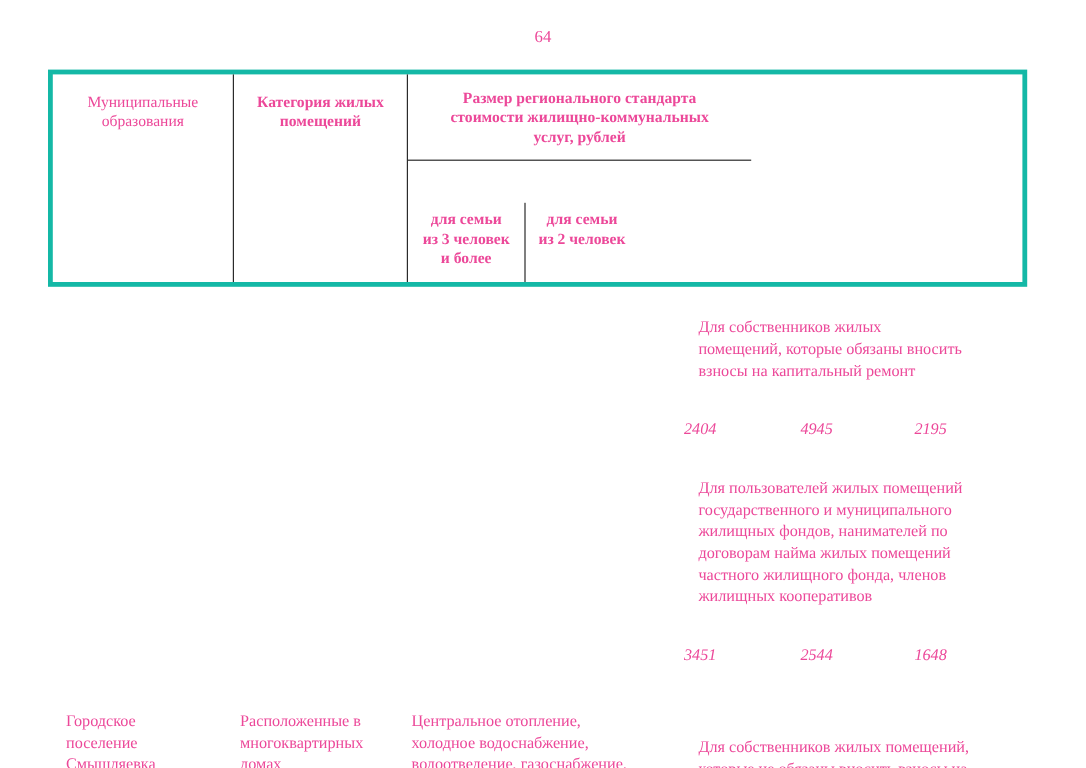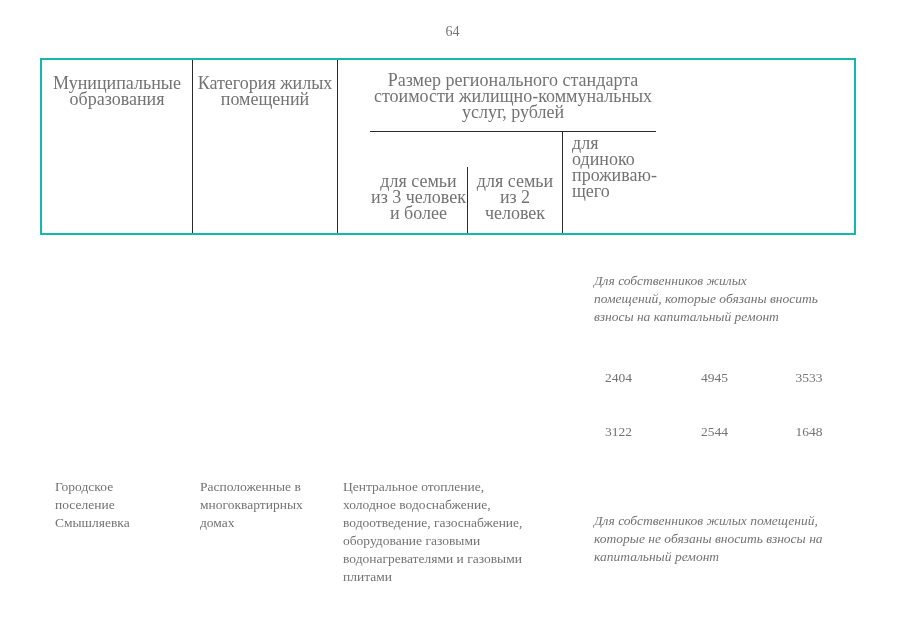--- a/index.html
+++ b/index.html
@@ -1,51 +1,50 @@
 <!DOCTYPE html>
 <html><head>
 <meta charset="utf-8">
 <style>
   html,body{margin:0;padding:0;background:#e8e8e8;}
   .page{
     position:relative;
     width:905px;height:640px;
     background:#ffffff;
     font-family:"Liberation Serif","DejaVu Serif",serif;
-    color:#737373;
+    color:#ec4899;
     overflow:hidden;
   }
   .page-number{
     position:absolute;top:24px;left:0;width:905px;
     text-align:center;font-size:14px;
   }
   .doc-table{
     position:absolute;left:40px;top:58px;width:816px;
   }
   
   .thead{
     display:grid;
     grid-template-columns:150px 145px 235px 286px;
-    border:2px solid #14b8a6;
+    border:4px solid #14b8a6;
     box-sizing:border-box;
-    font-size:18px;line-height:16px;
+    font-size:13px;line-height:16px;
   }
   .th{
     text-align:center;
     white-space:pre-line;
     box-sizing:border-box;
   }
   .th.simple{padding:15px 4px 0 4px;}
-  .thead > .th + .th, .thead > .col4{border-left:1px solid #2b2b2b;}
+  .thead > .th + .th, .thead > .col4{border-left:1px solid #2b2b2b;font-weight:bold;}
   .col4{
     display:grid;
     grid-template-columns:97px 95px 94px;
     grid-template-rows:72px 35px 66px;
     box-sizing:border-box;
-    padding-left:32px;
   }
   .h-title{
     grid-column:1 / -1;grid-row:1;
     border-bottom:1px solid #2b2b2b;
     padding-top:12px;
     text-align:center;white-space:pre-line;box-sizing:border-box;
   }
   .h-person{
     grid-column:1 / 3;grid-row:2;
     border-bottom:1px solid #2b2b2b;
@@ -69,53 +68,48 @@
   .brow{
     display:grid;
     grid-template-columns:150px 145px 235px 286px;
   }
   .brow.second{margin-top:10px;}
   .cell{white-space:pre-line;box-sizing:border-box;}
   .cell.c1{padding-left:15px;}
   .cell.c2{padding-left:10px;}
   .cell.c3{padding-left:8px;}
   .label{
-    margin:16px;
+    margin:4px;
     padding-left:8px;padding-right:2px;
     white-space:pre-line;
-    font-style:italic;
   }
   .vals{
     display:grid;
     grid-template-columns:97px 95px 94px;
     margin:9px 0;
   }
-  .vals span{text-align:center;}
+  .vals span{font-style:italic;}
 </style>
 </head>
 <body>
 
 <div class="page">
   <div class="page-number">64</div>
 
   <div class="doc-table">
 
     <div class="thead">
       <div class="th simple">Муниципальные
 образования</div>
       <div class="th simple">Категория жилых
 помещений</div>
       <div class="col4">
         <div class="h-title">Размер регионального стандарта
 стоимости жилищно-коммунальных
 услуг, рублей</div>
-        <div class="h-single">для
-одиноко
-проживаю-
-щего</div>
         <div class="h-fam3">для семьи
 из 3 человек
 и более</div>
         <div class="h-fam2">для семьи
 из 2 человек</div>
       </div>
     </div>
 
     <div class="tbody">
 
@@ -123,24 +117,30 @@
         <div class="cell c1"></div>
         <div class="cell c2"></div>
         <div class="cell c3"></div>
         <div class="cell c4">
           <p class="label">Для собственников  жилых
 помещений, которые обязаны вносить
 взносы на капитальный ремонт</p>
           <div class="vals">
             <span>2404</span>
             <span>4945</span>
-            <span>3533</span>
+            <span>2195</span>
           </div>
+          <p class="label">Для пользователей жилых помещений
+государственного и муниципального
+жилищных фондов, нанимателей по
+договорам найма жилых помещений
+частного жилищного фонда, членов
+жилищных кооперативов</p>
           <div class="vals">
-            <span>3122</span>
+            <span>3451</span>
             <span>2544</span>
             <span>1648</span>
           </div>
         </div>
       </div>
 
       <div class="brow second">
         <div class="cell c1">Городское
 поселение
 Смышляевка</div>

